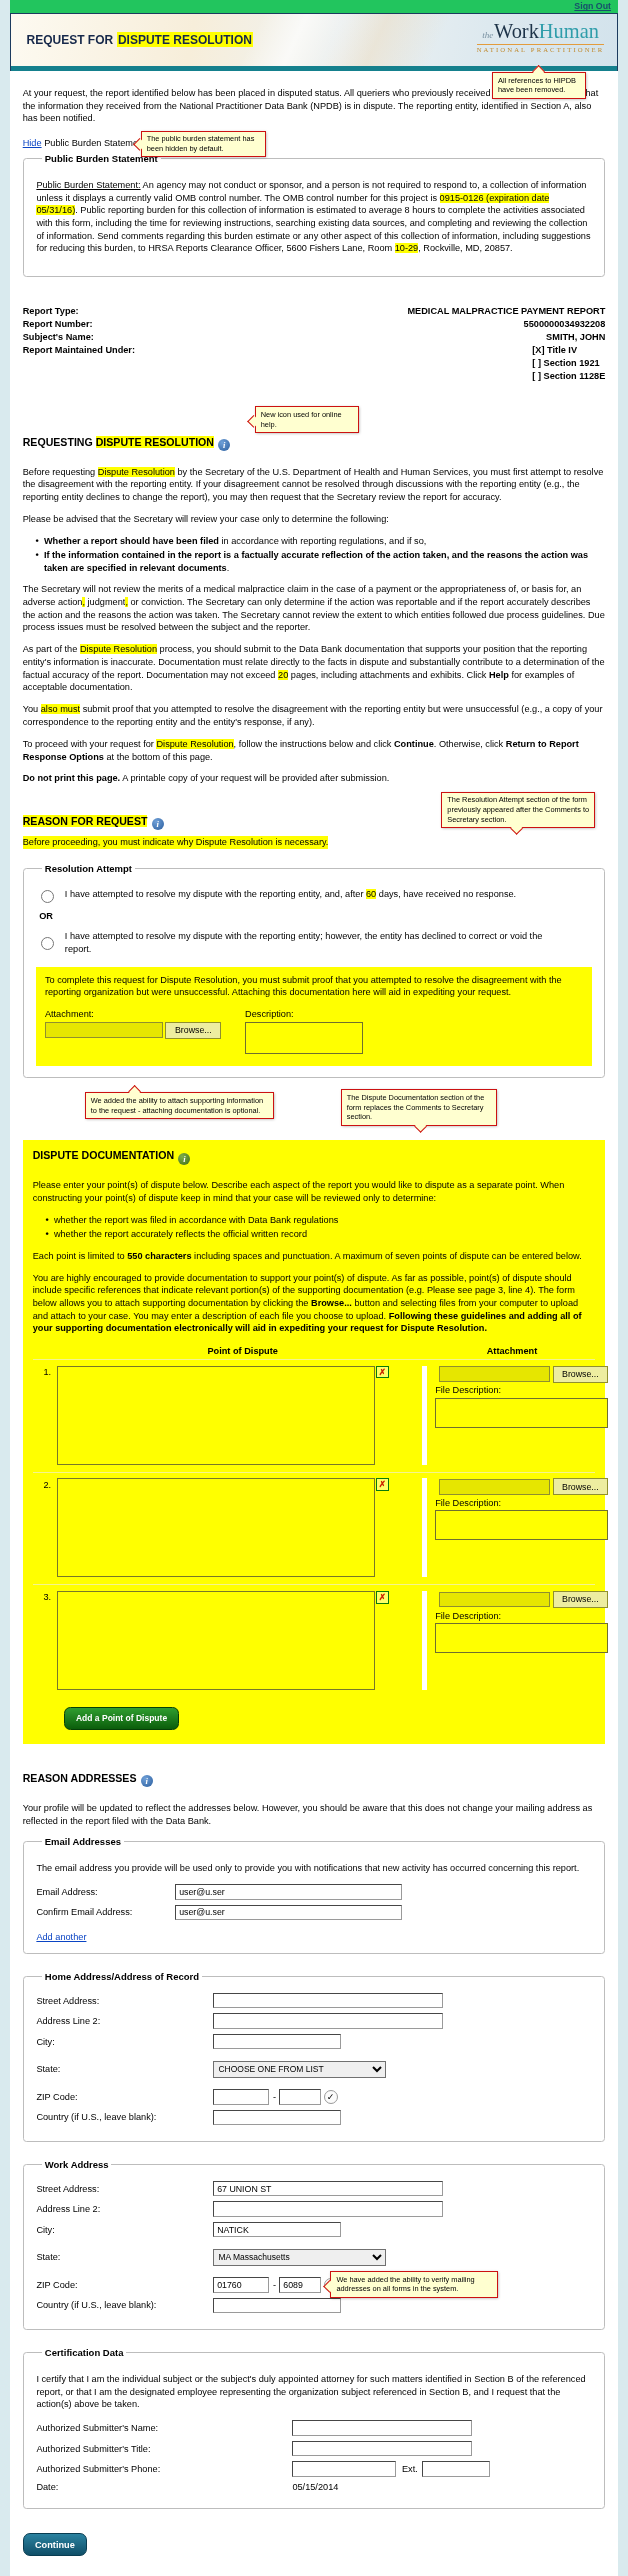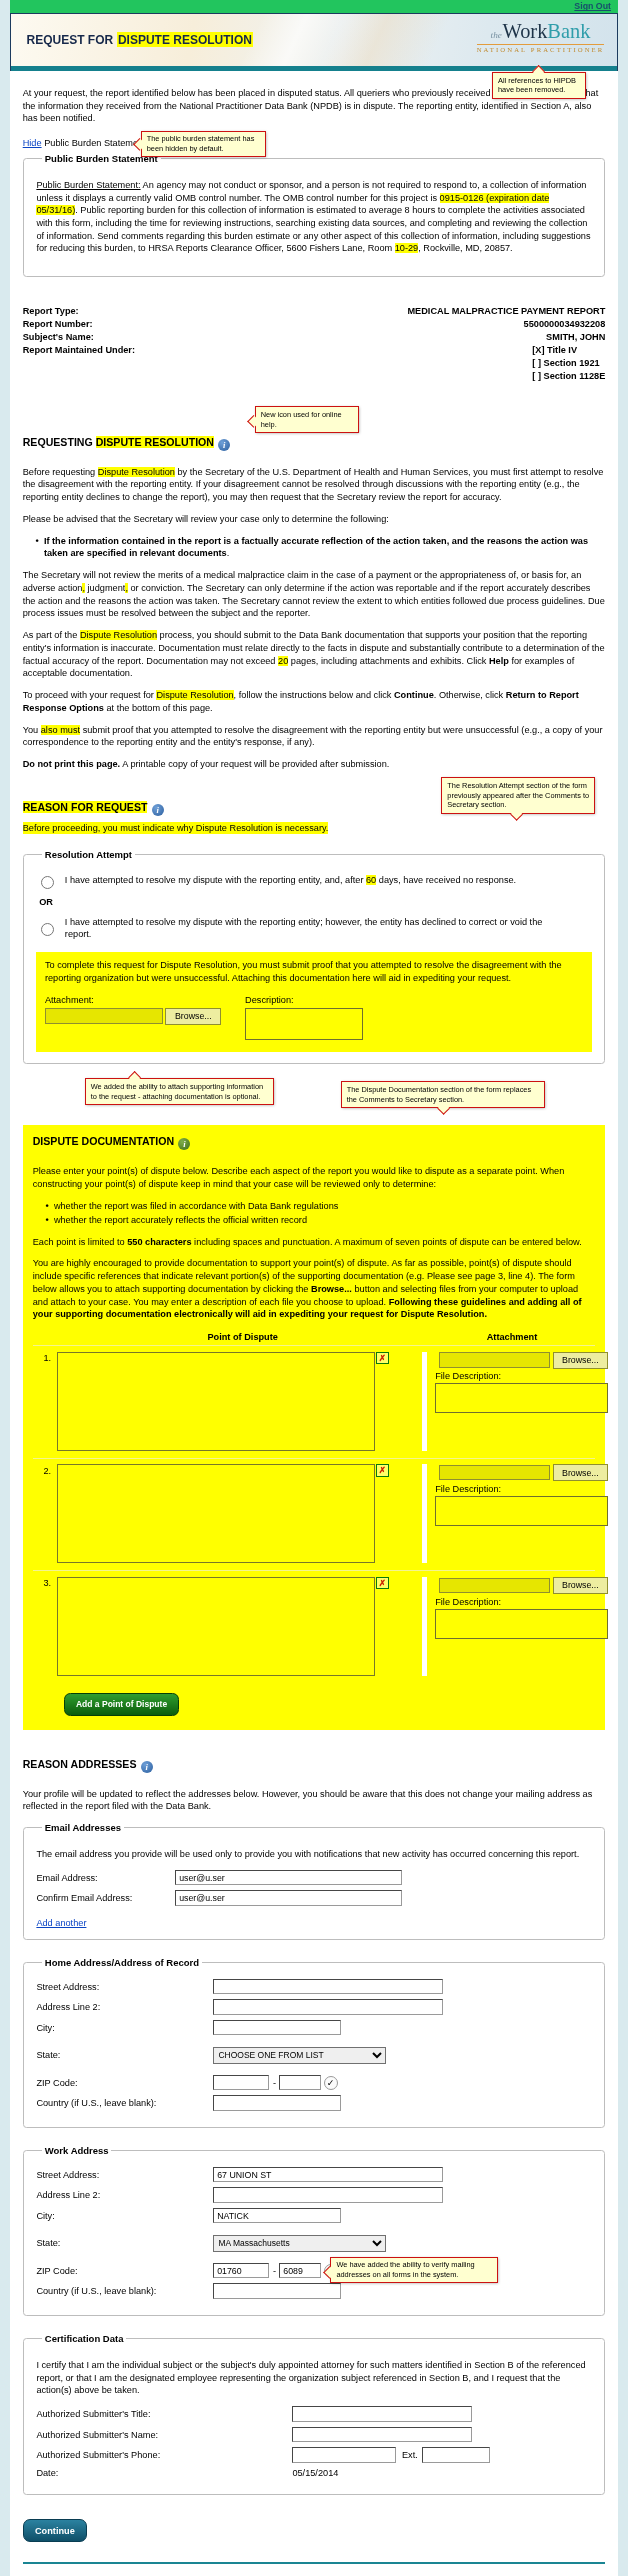--- a/index.html
+++ b/index.html
@@ -58,21 +58,21 @@
   .co-burden .arr-left { top:8.5px; }
   .req-head { position:relative; }
   .co-newicon { left:232px; top:-8.5px; width:104px; }
   .co-newicon .arr-left { top:10px; }
   .reason-wrap { position:relative; }
   .co-resattempt { right:10px; top:-2.8px; width:154px; }
   .co-resattempt .arr-down { left:46%; }
   .between-row { position:relative; height:56px; }
   .co-attach { left:62px; top:10px; width:189px; }
   .co-attach .arr-up { left:44px; }
-  .co-disputedoc { left:318px; top:13px; width:204px; }
+  .co-disputedoc { left:318px; top:7px; width:156px; }
   .co-disputedoc .arr-down { left:48%; }
   .zip-row-rel { position:relative; }
   .co-verify { left:294px; top:-6.3px; width:168px; }
   .co-verify .arr-left { top:10px; }
 
   
   .burden-text { margin-top:25px; }
 
   
   .report-info { margin:28px 0 32px; }
@@ -152,21 +152,21 @@
 <div class="outer">
 
   <div class="topbar">
     <a href="#" class="signout">Sign Out</a>
   </div>
 
   <div class="header-frame">
     <div class="header-band">
       <h1 class="page-title"><span>REQUEST FOR </span><span class="seg-hl">DISPUTE RESOLUTION</span></h1>
       <div class="logo">
-        <div class="logo-main"><span class="logo-the">the</span><span class="logo-data">Work</span><span class="logo-bank">Bank</span></div>
+        <div class="logo-main"><span class="logo-the">the</span><span class="logo-data">Work</span><span class="logo-bank">Human</span></div>
         <div class="logo-sub">NATIONAL PRACTITIONER</div>
       </div>
     </div>
     <div class="teal-bar"></div>
   </div>
 
   <div class="content">
 
     <div class="callout co-hipdb">
       <span>All references to HIPDB have been removed.</span><span class="arr arr-up"></span>
@@ -212,26 +212,27 @@
     <div class="req-head">
       <h2 class="sec" style="display:inline-block"><span>REQUESTING </span><span class="seg-hl">DISPUTE RESOLUTION</span></h2><span class="info-icon">i</span>
       <div class="callout co-newicon">
         <span>New icon used for online help.</span><span class="arr arr-left"></span>
       </div>
     </div>
 
     <p class="para"><span>Before requesting </span><span class="seg-hl">Dispute Resolution</span><span> by the Secretary of the U.S. Department of Health and Human Services, you must first attempt to resolve the disagreement with the reporting entity. If your disagreement cannot be resolved through discussions with the reporting entity (e.g., the reporting entity declines to change the report), you may then request that the Secretary review the report for accuracy.</span></p>
     <p class="para">Please be advised that the Secretary will review your case only to determine the following:</p>
     <ul class="bul">
+      <li><span class="seg-b">Whether a report should have been filed</span><span> in accordance with reporting regulations, and if so,</span></li>
       <li><span class="seg-b">If the information contained in the report is a factually accurate reflection of the action taken, and the reasons the action was taken are specified in relevant documents</span><span>.</span></li>
     </ul>
     <p class="para"><span>The Secretary will not review the merits of a medical malpractice claim in the case of a payment or the appropriateness of, or basis for, an adverse action</span><span class="seg-hl">,</span><span> judgment</span><span class="seg-hl">,</span><span> or conviction. The Secretary can only determine if the action was reportable and if the report accurately describes the action and the reasons the action was taken. The Secretary cannot review the extent to which entities followed due process guidelines. Due process issues must be resolved between the subject and the reporter.</span></p>
     <p class="para"><span>As part of the </span><span class="seg-hl">Dispute Resolution</span><span> process, you should submit to the Data Bank documentation that supports your position that the reporting entity's information is inaccurate. Documentation must relate directly to the facts in dispute and substantially contribute to a determination of the factual accuracy of the report. Documentation may not exceed </span><span class="seg-hl">20</span><span> pages, including attachments and exhibits. Click </span><span class="seg-b">Help</span><span> for examples of acceptable documentation.</span></p>
+    <p class="para"><span>You </span><span class="seg-hl">also must</span><span> submit proof that you attempted to resolve the disagreement with the reporting entity but were unsuccessful (e.g., a copy of your correspondence to the reporting entity and the entity's response, if any).</span></p>
     <p class="para"><span>To proceed with your request for </span><span class="seg-hl">Dispute Resolution</span><span>, follow the instructions below and click </span><span class="seg-b">Continue</span><span>. Otherwise, click </span><span class="seg-b">Return to Report Response Options</span><span> at the bottom of this page.</span></p>
-    <p class="para"><span>You </span><span class="seg-hl">also must</span><span> submit proof that you attempted to resolve the disagreement with the reporting entity but were unsuccessful (e.g., a copy of your correspondence to the reporting entity and the entity's response, if any).</span></p>
     <p class="para"><span class="seg-b">Do not print this page.</span><span> A printable copy of your request will be provided after submission.</span></p>
 
     <div class="reason-wrap">
       <h2 class="sec" style="display:inline-block;margin-bottom:5.6px"><span class="seg-hl">REASON FOR REQUEST</span></h2><span class="info-icon">i</span>
       <div>
         <span class="notice-hl">Before proceeding, you must indicate why Dispute Resolution is necessary.</span>
       </div>
       <div class="callout co-resattempt">
         <span>The Resolution Attempt section of the form previously appeared after the Comments to Secretary section.</span><span class="arr arr-down"></span>
       </div>
@@ -423,25 +424,25 @@
       <div class="form-row">
         <span class="f-label">Country (if U.S., leave blank):</span>
         <input type="text" class="in-country" style="">
       </div>
     </fieldset>
 
     <fieldset class="fs cert">
       <legend>Certification Data</legend>
       <p class="para">I certify that I am the individual subject or the subject's duly appointed attorney for such matters identified in Section B of the referenced report, or that I am the designated employee representing the organization subject referenced in Section B, and I request that the action(s) above be taken.</p>
       <div class="form-row">
+        <span class="f-label">Authorized Submitter's Name:</span>
+        <input type="text" class="in-name" style="">
+      </div>
+      <div class="form-row">
         <span class="f-label">Authorized Submitter's Title:</span>
-        <input type="text" class="in-name" style="">
-      </div>
-      <div class="form-row">
-        <span class="f-label">Authorized Submitter's Name:</span>
         <input type="text" class="in-name" style="">
       </div>
       <div class="form-row">
         <span class="f-label">Authorized Submitter's Phone:</span>
         <input type="text" class="in-phone" style="">
         <span class="ext-label">Ext.</span>
         <input type="text" class="in-ext" style="">
       </div>
       <div class="form-row">
         <span class="f-label">Date:</span>

